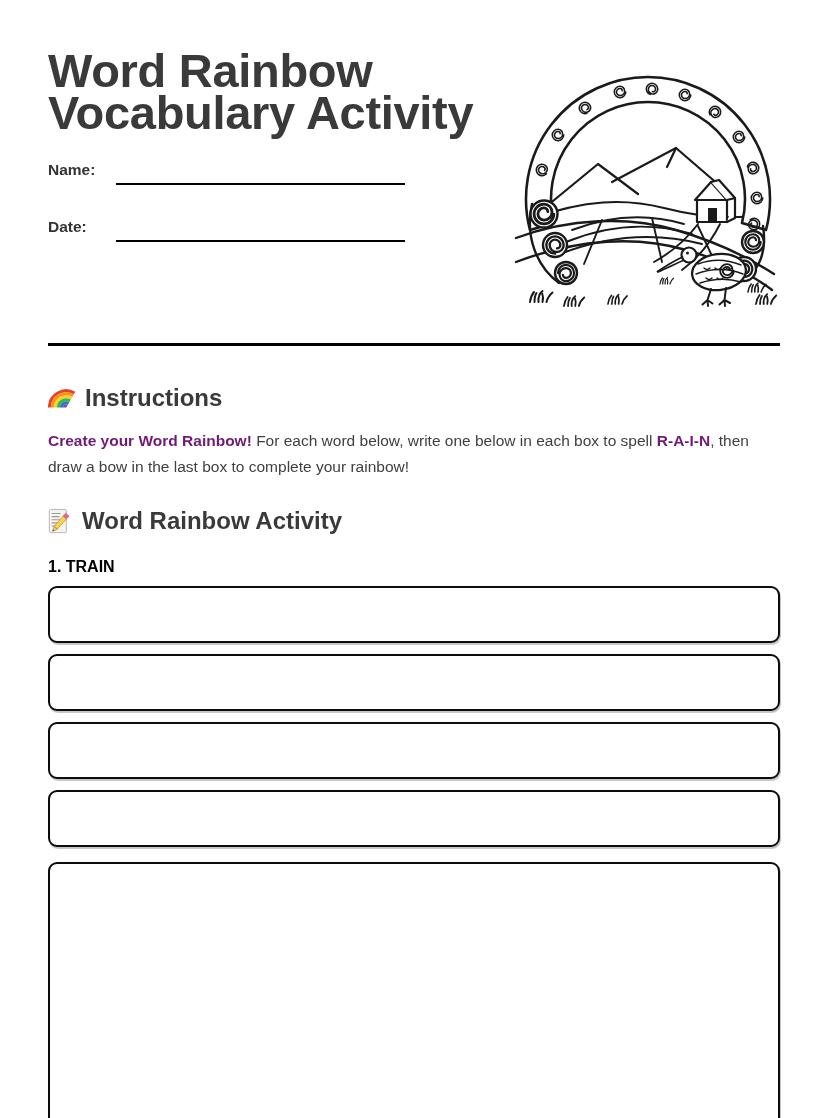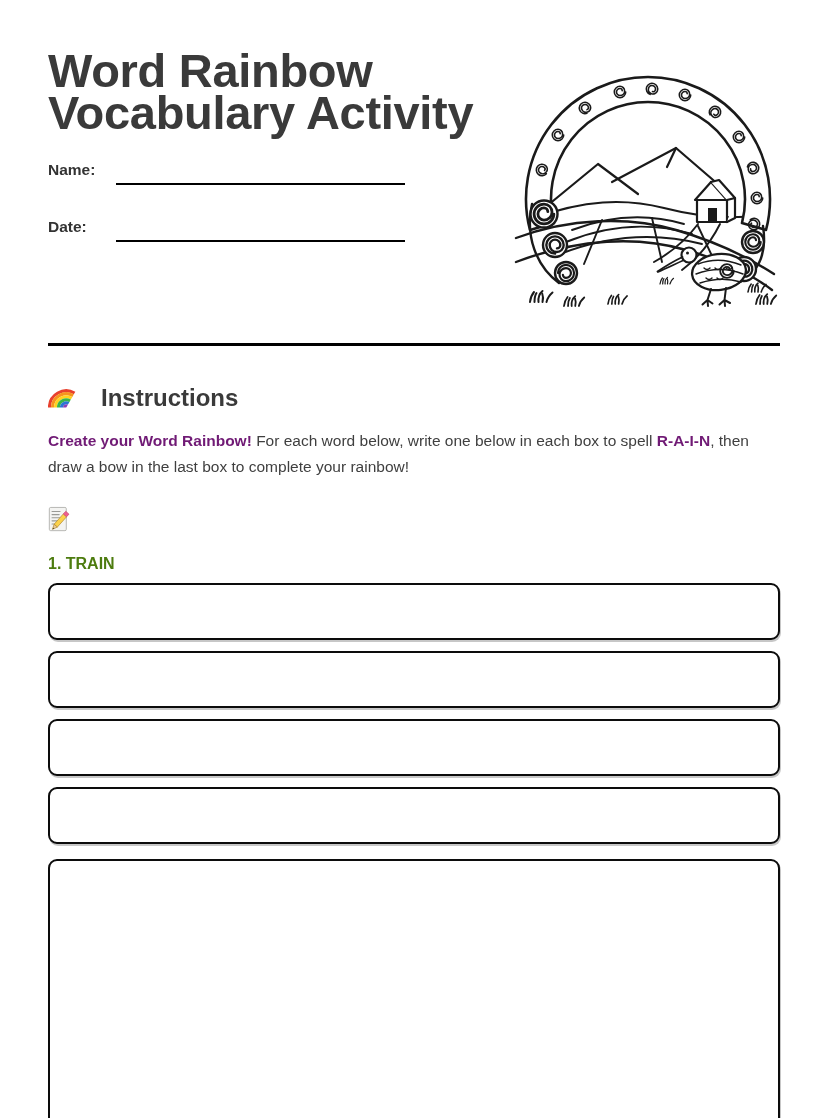--- a/index.html
+++ b/index.html
@@ -14,26 +14,26 @@
   .t-line{display:block;}
   .fields{margin-top:28px;}
   .field-row{display:flex;align-items:flex-start;height:21px;}
   .field-row + .field-row{margin-top:36px;}
   .field-label{width:68px;font-size:15.5px;font-weight:700;color:#333;line-height:1;}
   .field-line{width:289px;height:100%;border-bottom:2px solid #000;}
   .illustration{position:absolute;top:18px;right:2px;width:264px;height:246px;}
   
   .divider{height:3px;background:#000;}
   
-  .sec-heading{display:flex;align-items:center;gap:25px;margin:37px 0 0;font-size:24px;line-height:30px;font-weight:700;color:#3a3a3a;}
+  .sec-heading{display:flex;align-items:center;gap:9px;margin:37px 0 0;font-size:24px;line-height:30px;font-weight:700;color:#3a3a3a;}
   .sec-heading.activity{margin-top:27px;}
   .icon{flex:0 0 auto;}
   .instructions{margin:15px 0 0;font-size:15.5px;line-height:25.5px;color:#3f3f3f;}
   .instructions strong{font-weight:700;color:#701a75;}
-  .word-label{margin-top:23px;font-size:16px;line-height:16px;font-weight:700;color:#4d7c0f;}
+  .word-label{margin-top:23px;font-size:16px;line-height:16px;font-weight:700;color:#000000;}
   
   .letter-box{height:57px;box-sizing:border-box;border:2.5px solid #0c0c0c;border-radius:9px;background:#fff;
     box-shadow:1px 2px 0 rgba(0,0,0,0.22);margin-top:11px;}
   .word-label + .letter-box{margin-top:11px;}
   .bow-box{height:300px;margin-top:15px;}
 </style>
 </head>
 <body>
 
 <div class="page">
@@ -184,20 +184,21 @@
             <path d="M 4.5 9.5 h 8"></path>
             <path d="M 4.5 13 h 9"></path>
             <path d="M 4.5 16.5 h 7"></path>
             <path d="M 4.5 20 h 5"></path>
         </g>
         <polygon points="10.46,23.5 6.88,20.3 17.2,8.75 20.8,11.95" fill="#fcd24c" stroke="#b58a2a" stroke-width="0.8"></polygon>
         <polygon points="5,26 10.46,23.5 6.88,20.3" fill="#e8c89a" stroke="#b58a2a" stroke-width="0.8"></polygon>
         <path d="M 5 26 l 2 -0.9 l -1.1 -1 z" fill="#333" stroke="none"></path>
         <polygon points="20.8,11.95 17.2,8.75 19.9,5.8 23.5,9" fill="#ef5f8f" stroke="#c94a74" stroke-width="0.8"></polygon>
       </svg>
+      <span>Word Rainbow Activity</span>
     </h2>
 
     <div class="word-label">1. TRAIN</div>
 
     <div class="letter-box"></div>
     <div class="letter-box"></div>
     <div class="letter-box"></div>
     <div class="letter-box"></div>
     <div class="letter-box bow-box"></div>
 

